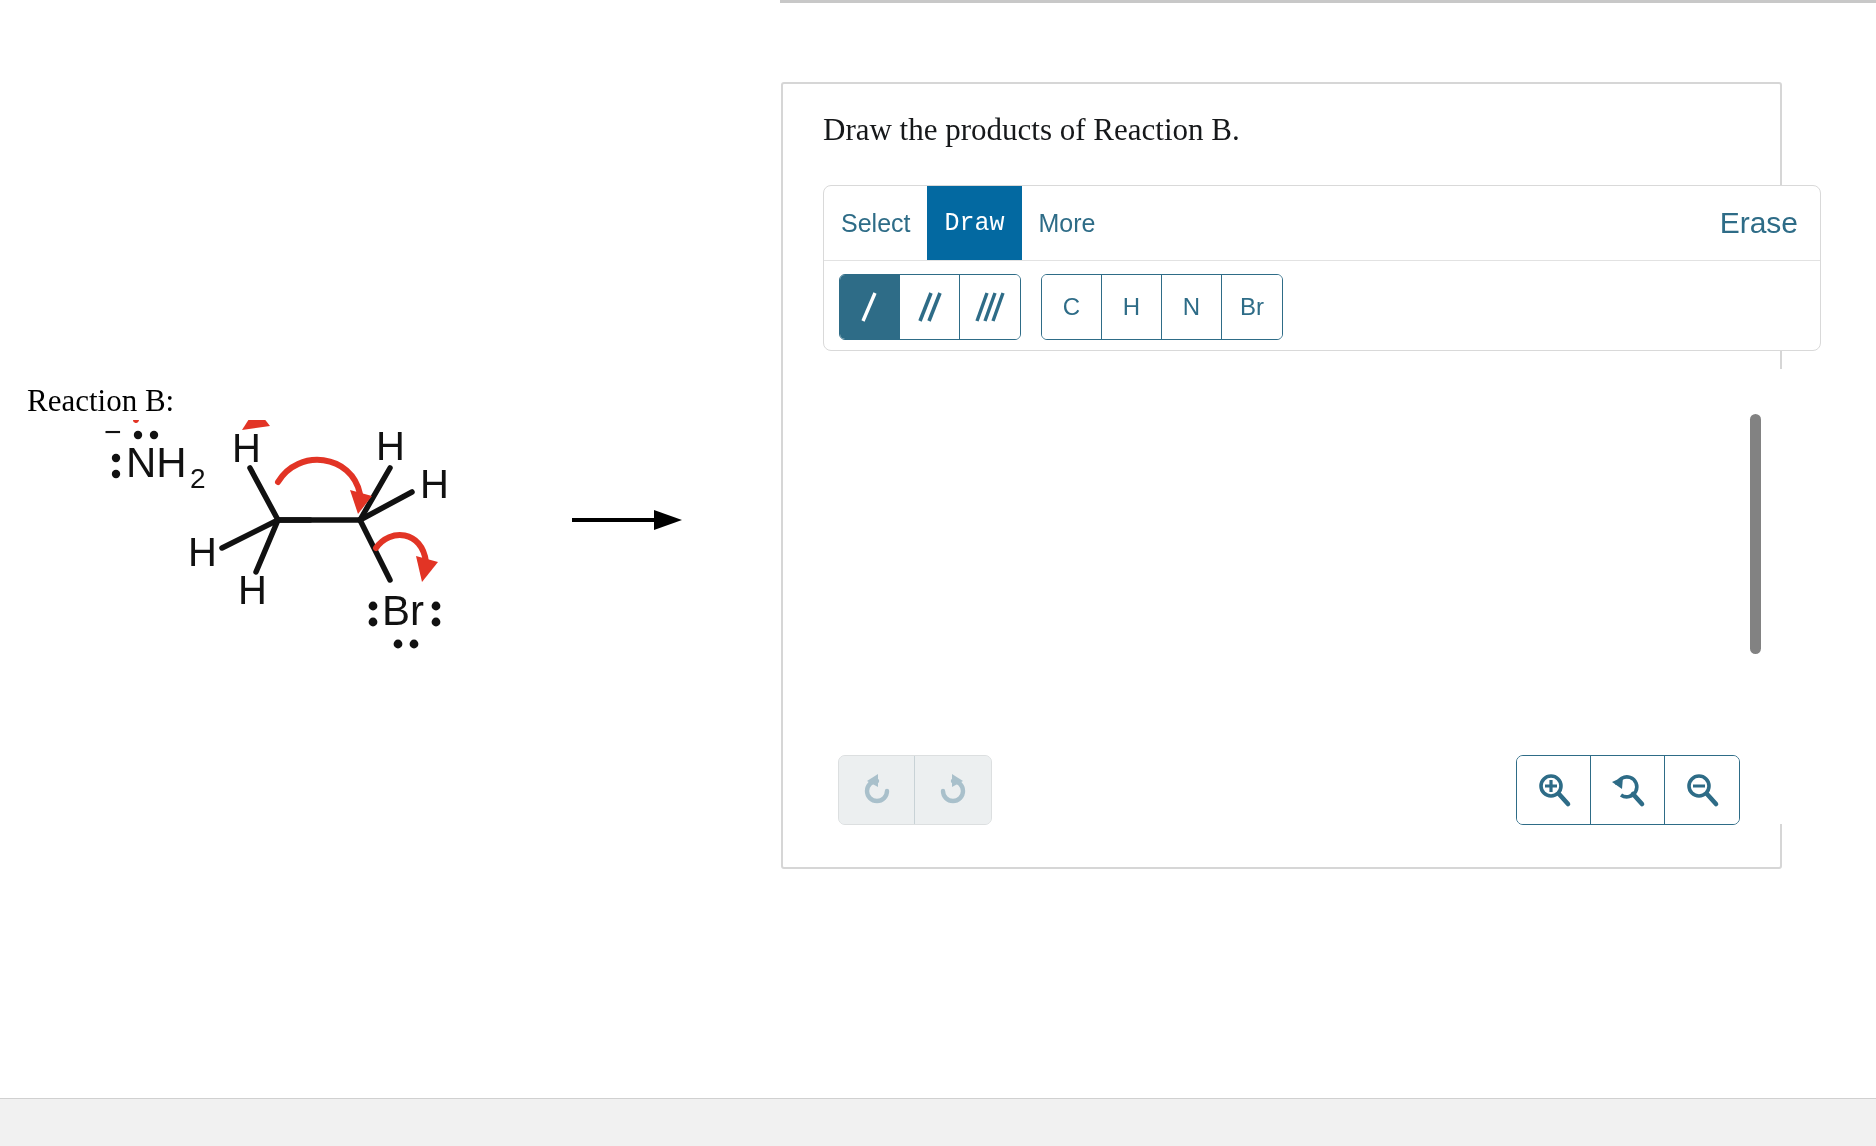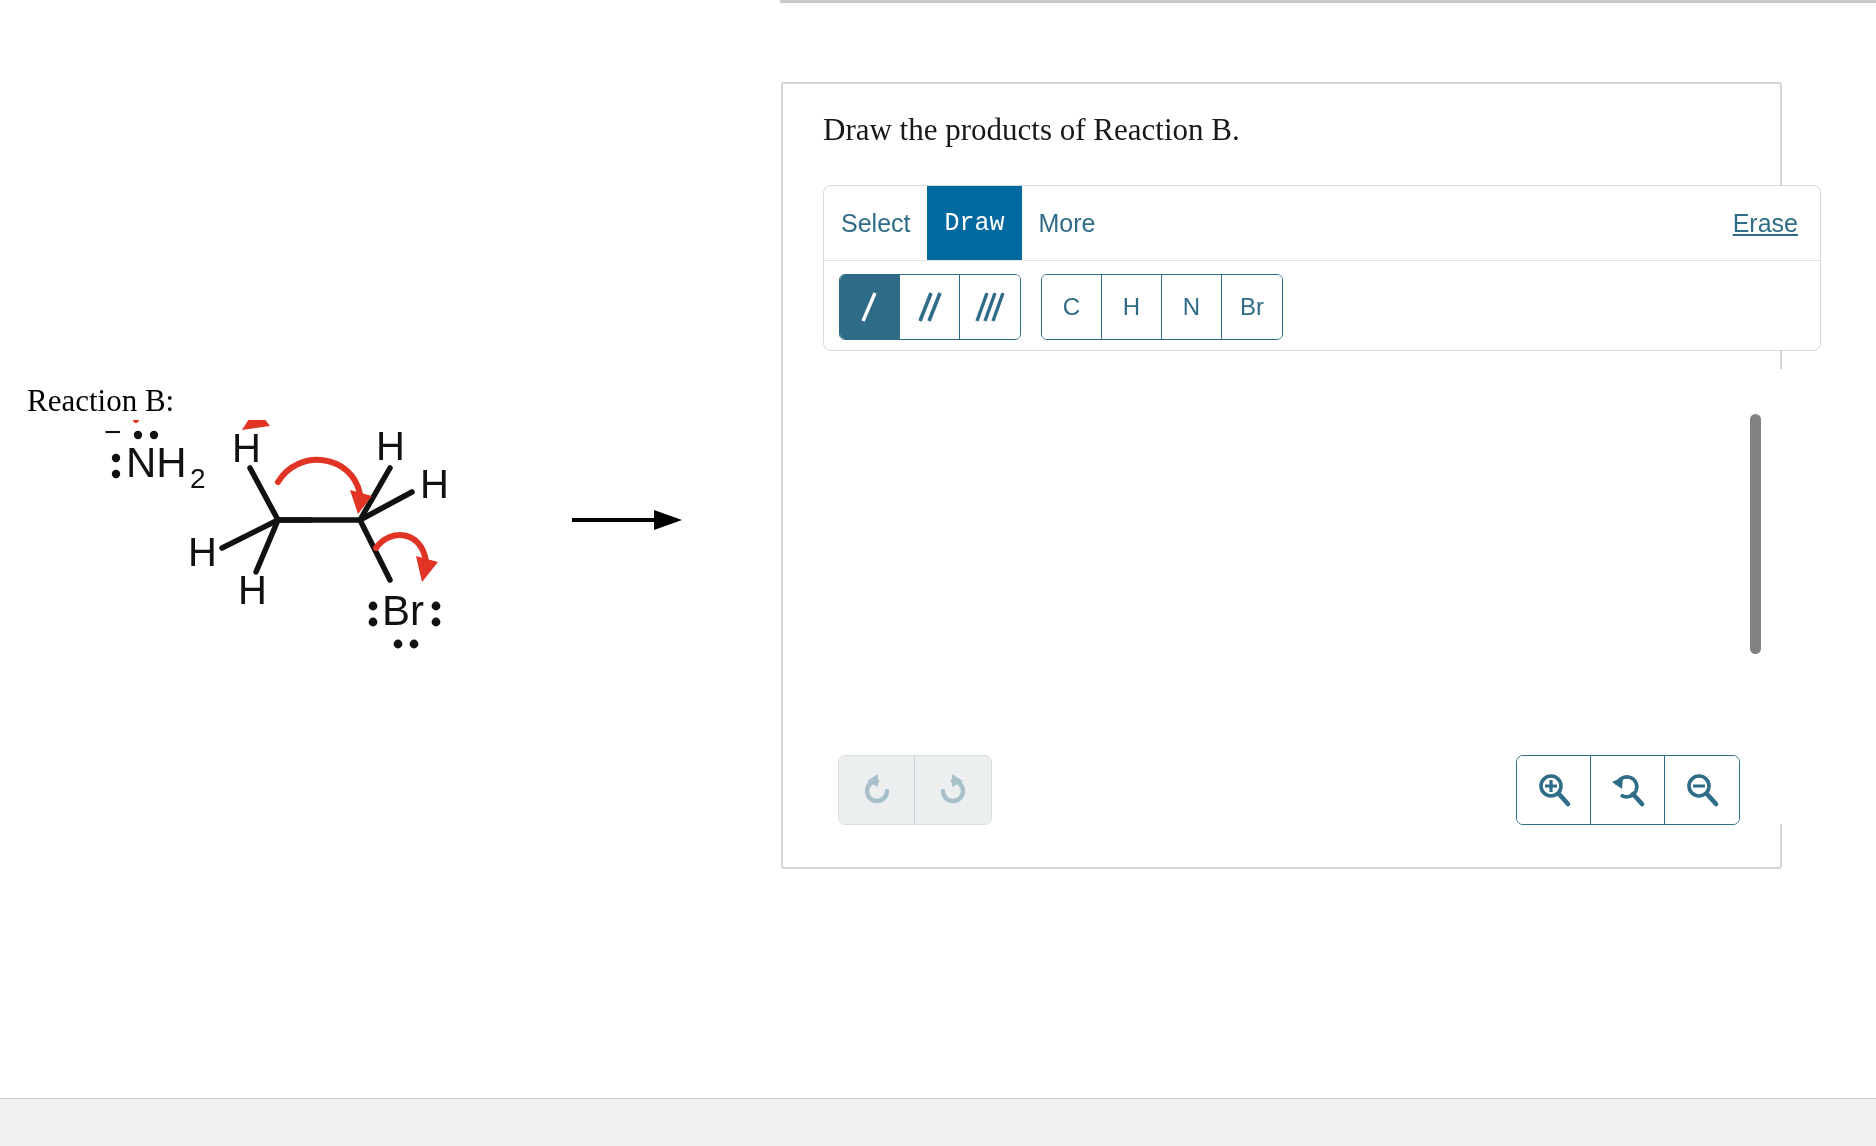--- a/index.html
+++ b/index.html
@@ -101,26 +101,25 @@
   }
   .tab.active {
     background: #0369a1;
     color: #ffffff;
     font-family: Liberation Mono, monospace;
   }
   .tab-spacer { flex: 1 1 auto; }
   .erase-btn {
     display: flex; align-items: center;
     padding: 0 22px 0 17px;
-    font-size: 25px;
+    font-size: 30px;
     color: #2e6c87;
     background: none; border: none;
     cursor: pointer;
     font-family: "Liberation Sans", sans-serif;
-    text-decoration: underline;
   }
 
   .toolrow {
     position: relative;
     height: 91px;
     display: flex; align-items: center;
     padding-left: 15px;
     gap: 20px;
   }
   .btn-group {

